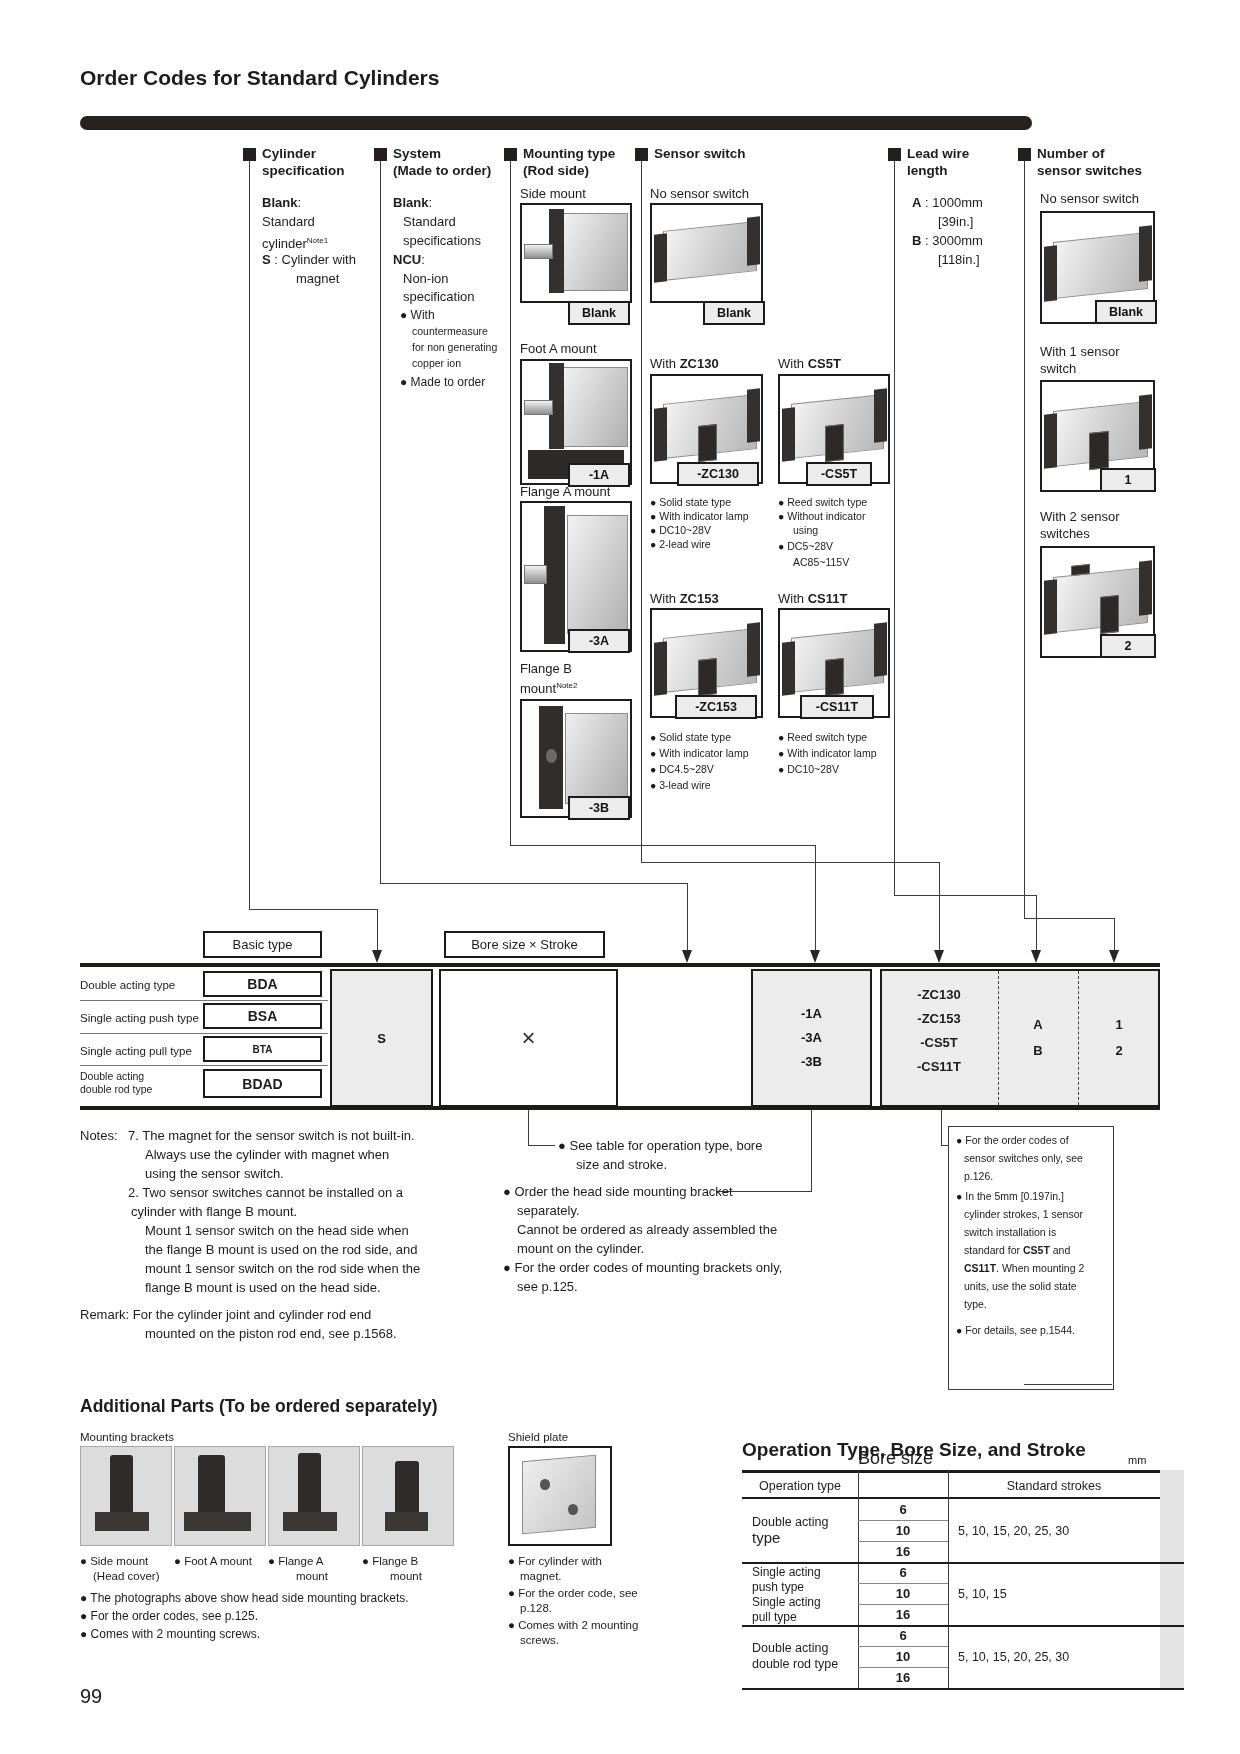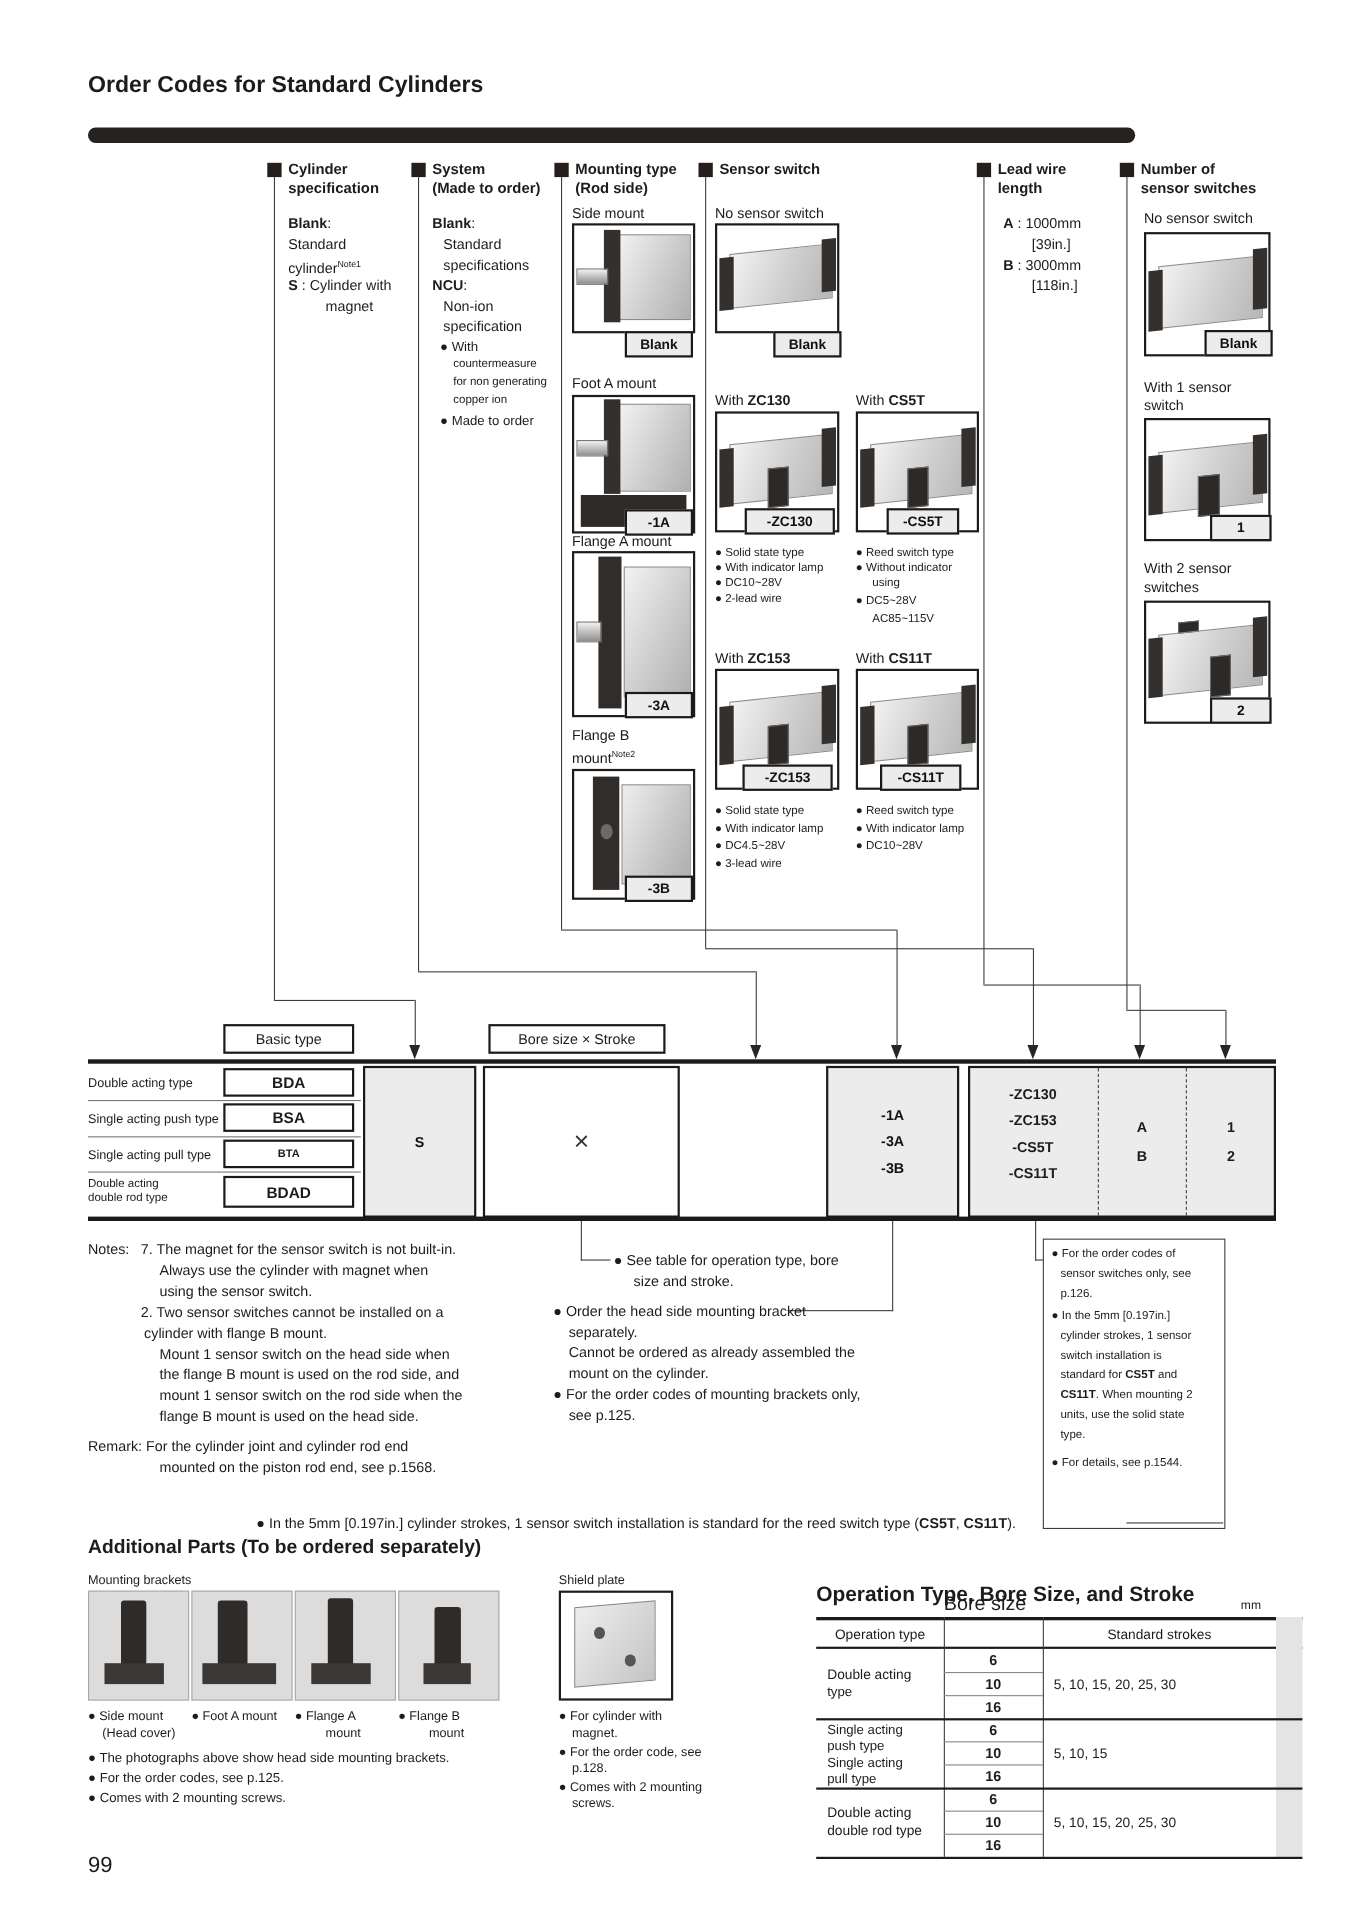--- a/index.html
+++ b/index.html
@@ -305,21 +305,20 @@
   <div class="t sm" style="left:964px;top:1170px">p.126.</div>
   <div class="t sm" style="left:956px;top:1190px">● In the 5mm [0.197in.]</div>
   <div class="t sm" style="left:964px;top:1208px">cylinder strokes, 1 sensor</div>
   <div class="t sm" style="left:964px;top:1226px">switch installation is</div>
   <div class="t sm" style="left:964px;top:1244px"><span>standard for </span><span class="b">CS5T</span><span> and</span></div>
   <div class="t sm" style="left:964px;top:1262px"><span class="b">CS11T</span><span>. When mounting 2</span></div>
   <div class="t sm" style="left:964px;top:1280px">units, use the solid state</div>
   <div class="t sm" style="left:964px;top:1298px">type.</div>
   <div class="t sm" style="left:956px;top:1324px">● For details, see p.1544.</div>
 
-  <div class="t" style="left:233px;top:1377px"><span>● In the 5mm [0.197in.] cylinder strokes, 1 sensor switch installation is standard for the reed switch type (</span><span class="b">CS5T</span><span>, </span><span class="b">CS11T</span><span>).</span></div>
   <div class="hl" style="left:1024px;top:1384px;width:88px"></div>
 
   <div class="t b" style="left:80px;top:1398px;font-size:17.5px">Additional Parts (To be ordered separately)</div>
   <div class="t xs" style="left:80px;top:1430px">Mounting brackets</div>
   <div class="photo v-bk" style="left:80px;top:1446px;width:92px;height:100px">
       <i class="pA"></i>
       <i class="pB"></i>
     </div>
   <div class="photo v-bk" style="left:174px;top:1446px;width:92px;height:100px">
       <i class="pA" style="left:26%;width:30%"></i>
@@ -362,21 +361,21 @@
   <div class="rule" style="left:742px;top:1470px;width:442px;height:3px"></div>
   <div class="t" style="left:742px;top:1478px;width:116px;text-align:center;font-size:12.5px">Operation type</div>
   <div class="t" style="left:858px;top:1450px;width:90px;text-align:left;font-size:18px">Bore size</div>
   <div class="t" style="left:948px;top:1478px;width:212px;text-align:center;font-size:12.5px">Standard strokes</div>
   <div class="rule" style="left:742px;top:1497px;width:442px;height:2px"></div>
   <div class="vl" style="left:858px;top:1470px;height:218px"></div>
   <div class="vl" style="left:948px;top:1470px;height:218px"></div>
   <div style="position:absolute;left:1160px;top:1470px;width:24px;height:220px;background:#e4e4e4"></div>
 
   <div class="t" style="left:752px;top:1514px;font-size:12.5px">Double acting</div>
-  <div class="t" style="left:752px;top:1530px;font-size:12px">type</div>
+  <div class="t" style="left:752px;top:1530px;font-size:15px">type</div>
   <div class="t b" style="left:858px;top:1502px;width:90px;text-align:center">6</div>
   <div class="t b" style="left:858px;top:1523px;width:90px;text-align:center">10</div>
   <div class="t b" style="left:858px;top:1544px;width:90px;text-align:center">16</div>
   <div class="t" style="left:958px;top:1523px;font-size:12.5px">5, 10, 15, 20, 25, 30</div>
   <div class="hl" style="left:858px;top:1520px;width:90px;background:#888"></div>
   <div class="hl" style="left:858px;top:1541px;width:90px;background:#888"></div>
   <div class="rule" style="left:742px;top:1562px;width:442px;height:2px"></div>
 
   <div class="t" style="left:752px;top:1564px;font-size:12px">Single acting</div>
   <div class="t" style="left:752px;top:1579px;font-size:12px">push type</div>

